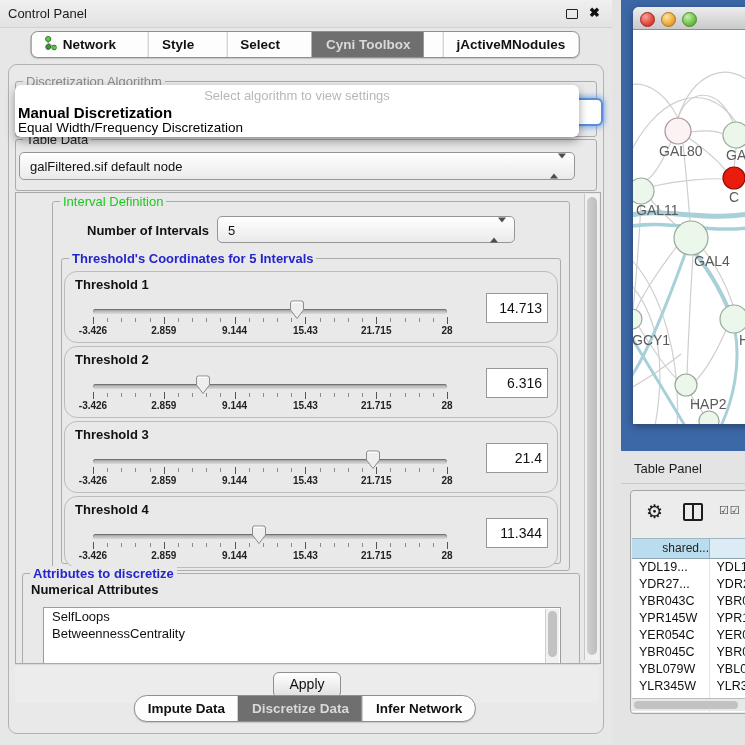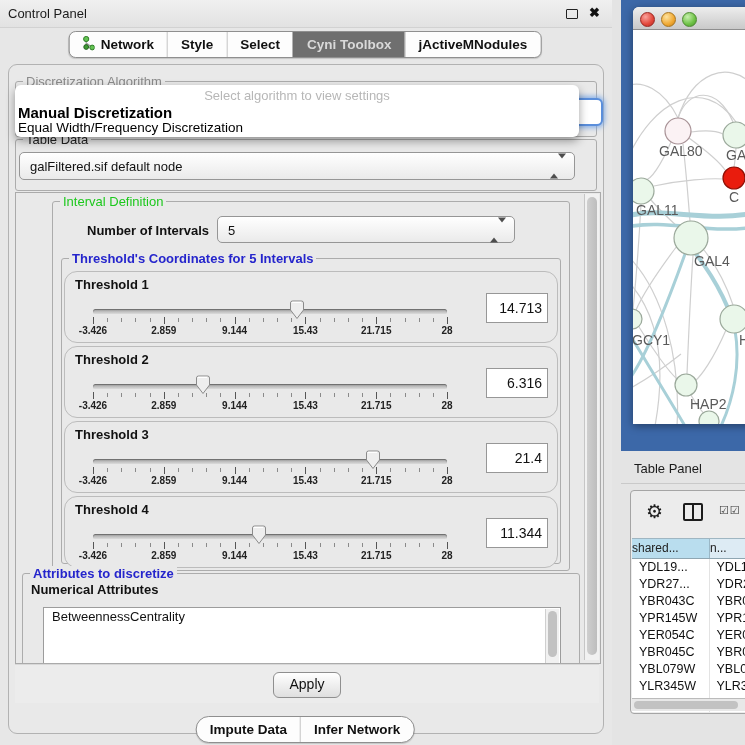--- a/index.html
+++ b/index.html
@@ -11,22 +11,22 @@
   #control-panel{left:0;top:0;width:612px;height:745px;background:#e7e7e7;}
   #titlebar{left:0;top:0;width:612px;height:27px;background:linear-gradient(#f0f0f0,#e2e2e2);border-bottom:1px solid #d2d2d2;}
   #titlebar .title{position:absolute;left:8px;top:6px;font-size:13px;color:#1b1b1b;}
   #float-icon{position:absolute;right:34px;top:9px;width:10px;height:8px;border:1.6px solid #222;border-radius:1px;}
   #close-icon{position:absolute;right:12px;top:5px;font-size:13px;font-weight:bold;color:#111;}
 
   .tabstrip{display:inline-flex;align-items:stretch;background:#fdfdfd;border:1px solid #8f8f8f;border-radius:7px;overflow:hidden;height:25px;box-shadow:0 1px 1px rgba(0,0,0,.15);}
   .tabstrip .seg{display:flex;align-items:center;padding:0 13px;font-size:13.5px;font-weight:bold;color:#111;white-space:nowrap;cursor:default;}
   .tabstrip .seg:not(:first-child){border-left:1px solid #c4c4c4;}
   .tabstrip .seg.sel{background:#6f6f6f;color:#d9d9d9;border-left:1px solid #6f6f6f;}
-  #top-tabs{left:305px;top:31px;transform:translateX(-50%);}
-  #bottom-tabs{left:305px;top:716px;transform:translateX(-50%);border-radius:13px;}
+  #top-tabs{left:305px;top:31px;transform:translateX(-50%);gap:19px;}
+  #bottom-tabs{left:305px;top:695px;transform:translateX(-50%);border-radius:13px;}
   .seg .net-ic{margin-right:6px;display:inline-block;}
 
   #outer-panel{left:8px;top:64px;width:594px;height:668px;border:1px solid #b2b2b2;border-radius:9px;background:#e9e9e9;}
 
   .group{position:absolute;border:1px solid #acacac;border-radius:3px;}
   .group>.glabel{position:absolute;left:7px;top:-8px;background:#e9e9e9;padding:0 3px;font-size:13px;}
   .glabel.green{color:#1dc81d;}
   .glabel.blue{color:#2525cc;font-weight:bold;}
   .glabel.gray{color:#8a8a8a;}
 
@@ -88,21 +88,21 @@
   #tablepanel-label{left:634px;top:461px;font-size:13px;color:#1b1b1b;}
   #tp-divider{left:621px;top:483px;width:124px;height:1px;background:#c9c9c9;}
   #tp-box{left:630px;top:490px;width:130px;height:222px;background:#ececec;border:1px solid #a5a5a5;border-radius:4px 0 0 4px;overflow:hidden;}
   #tp-toolbar{position:absolute;left:0;top:0;width:100%;height:46px;}
   #gear-icon{position:absolute;left:15px;top:9px;font-size:19px;color:#1c1c1c;}
   #split-icon{position:absolute;left:52px;top:12px;width:16px;height:14px;border:2px solid #1c1c1c;border-radius:2px;}
   #split-icon::after{content:"";position:absolute;left:50%;top:0;width:2px;height:100%;background:#1c1c1c;transform:translateX(-50%);}
   #check-icons{position:absolute;left:88px;top:13px;font-size:11px;color:#333;letter-spacing:1px;}
   #tp-table{position:absolute;left:1px;top:47px;width:160px;}
   .tp-hrow{display:flex;height:19px;border-top:1px solid #9fb6c2;border-bottom:1px solid #8fa6b2;}
-  .tp-hcell{font-size:12px;color:#222;line-height:18px;text-align:left;}
+  .tp-hcell{font-size:12px;color:#222;line-height:18px;text-align:right;}
   .tp-hcell.c1{width:77px;background:#b9ddee;border-right:1px solid #9ab7c6;}
   .tp-hcell.c2{width:80px;background:#ddebf4;}
   .tp-row{display:flex;height:17px;background:#fff;}
   .tp-cell{font-size:12.5px;color:#111;line-height:17px;white-space:nowrap;overflow:hidden;}
   .tp-cell.c1{width:70px;padding-left:7px;border-right:1px solid #e3e3e3;}
   .tp-cell.c2{width:76px;padding-left:7px;}
   #tp-hscroll{position:absolute;left:1px;top:207px;width:128px;height:12px;background:#e8e8e8;border-top:1px solid #bbb;}
   #tp-hscroll .thumb{position:absolute;left:2px;top:2px;width:104px;height:8px;background:#c2c2c2;border-radius:4px;}
 </style>
 </head>
@@ -339,20 +339,21 @@
               </div>
             </div>
         </div>
       </div>
 
       <div id="attr-group" class="group">
         <span class="glabel blue">Attributes to discretize</span>
         <span id="attr-list-label">Numerical Attributes</span>
         <div id="attr-list">
           <div id="attr-items">
+              <div class="li">SelfLoops</div>
               <div class="li">BetweennessCentrality</div>
             </div>
           <div id="attr-scrollbar">
               <div class="thumb"></div>
             </div>
         </div>
       </div>
 
       <div id="pane-scrollbar">
         <div class="thumb"></div>
@@ -360,20 +361,23 @@
     </div>
 
     <div id="apply-strip" class="abs">
       <div id="apply-btn">Apply</div>
     </div>
   </div>
 
   <div id="bottom-tabs" class="abs tabstrip">
       <div class="seg">
         <span>Impute Data</span>
+      </div>
+      <div class="seg sel">
+        <span>Discretize Data</span>
       </div>
       <div class="seg">
         <span>Infer Network</span>
       </div>
     </div>
 </div>
 
 <div id="net-frame" class="abs">
   <div id="mac-window">
     <div id="mac-titlebar">

